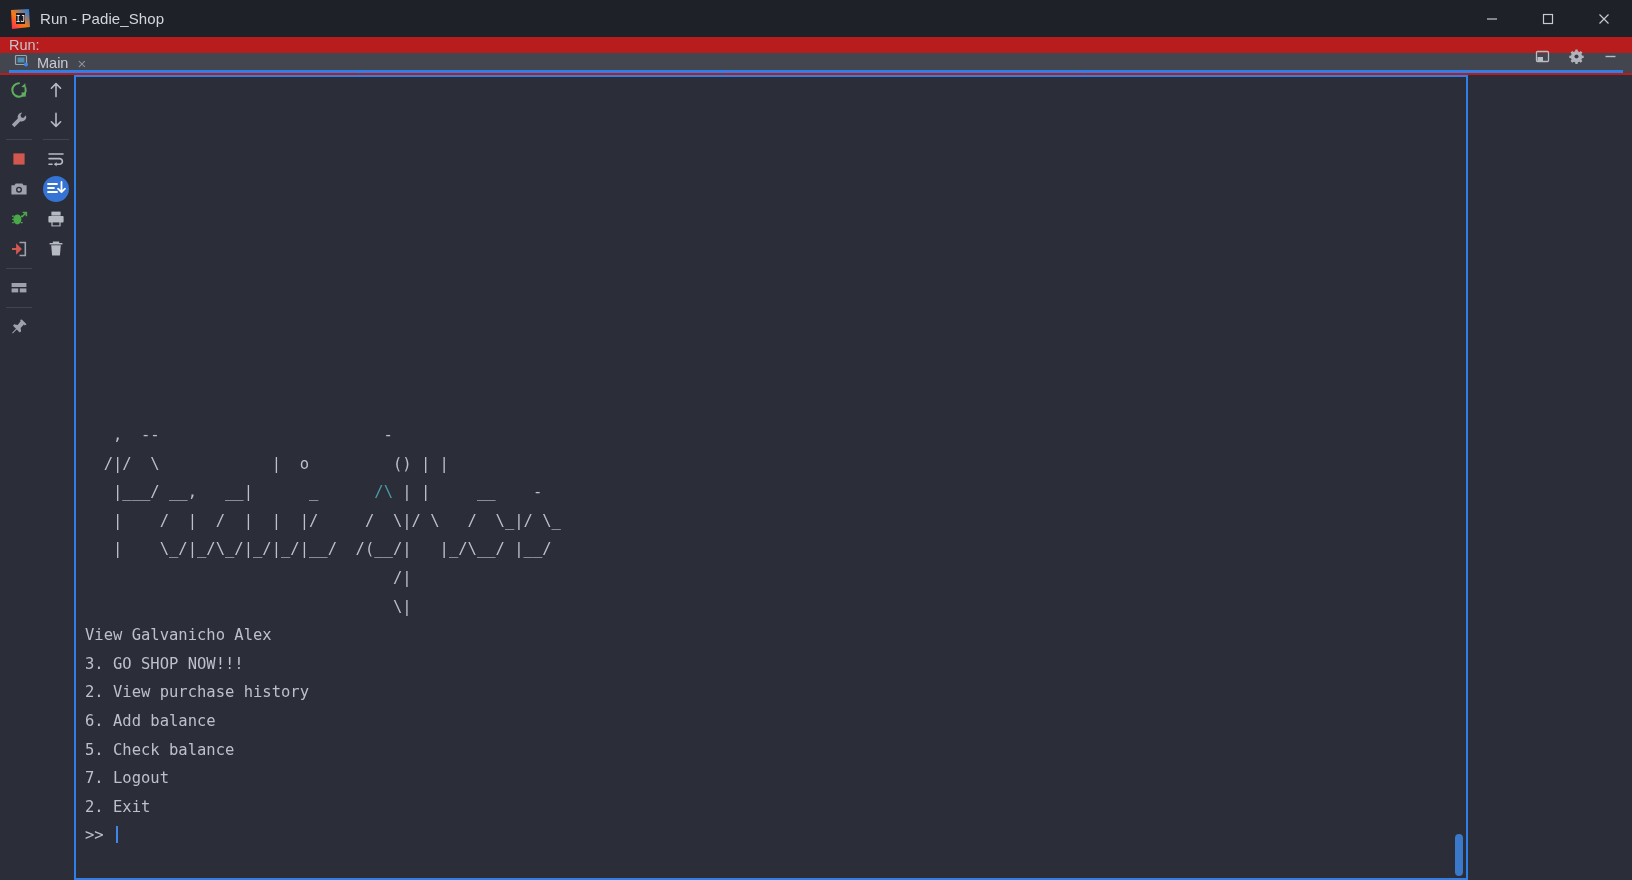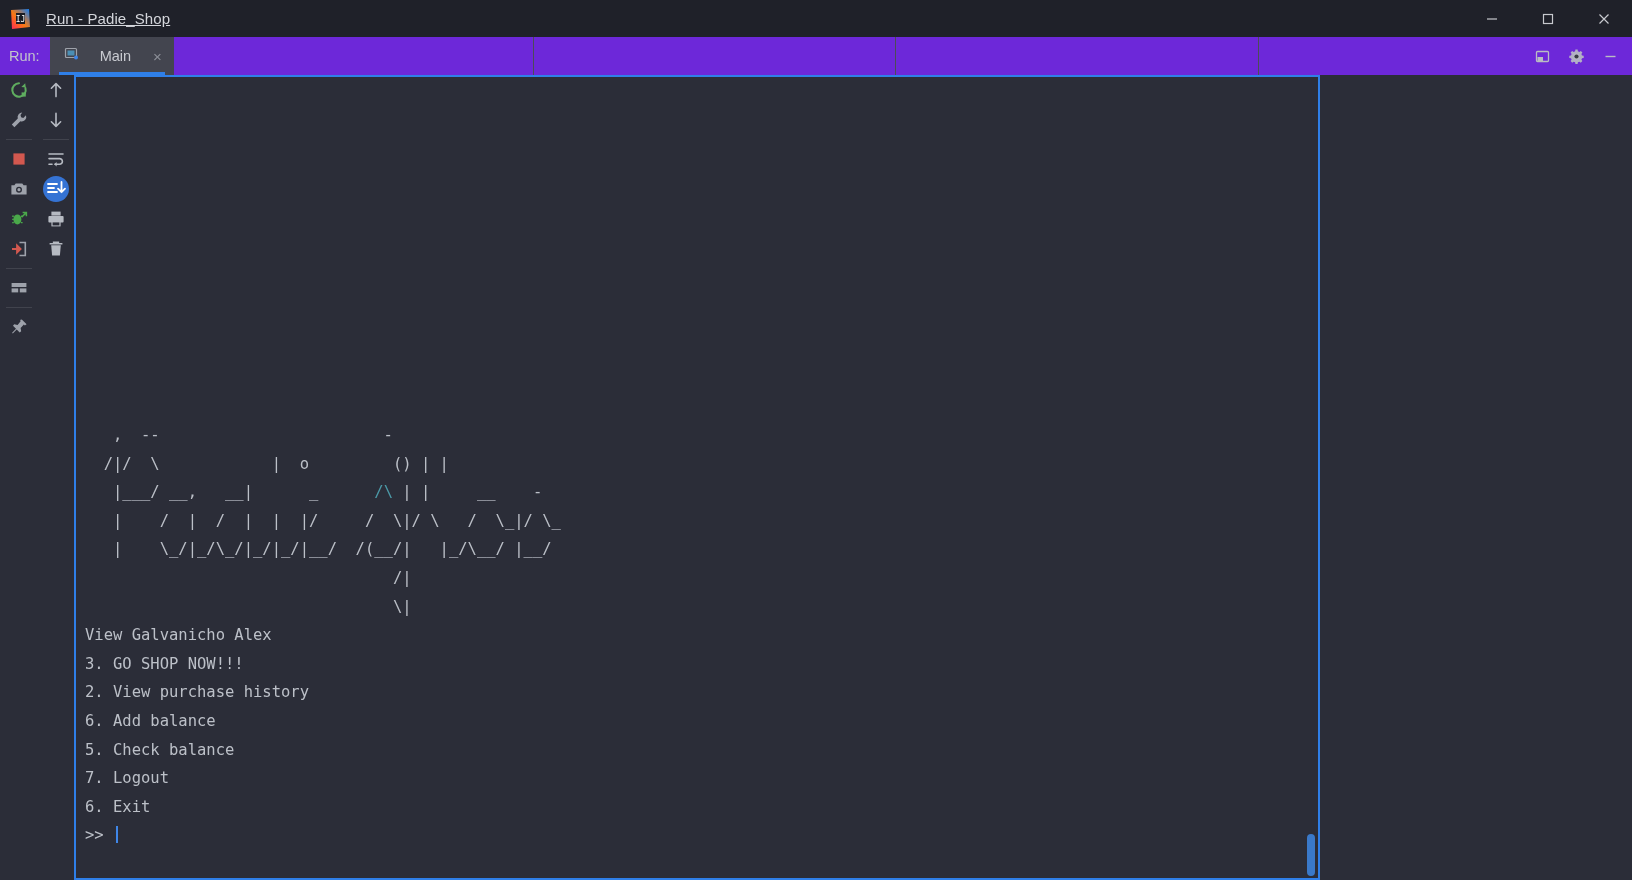--- a/index.html
+++ b/index.html
@@ -2,53 +2,52 @@
 <html><head>
 <meta charset="utf-8">
 <style>
   * { box-sizing: border-box; margin: 0; padding: 0; }
   html, body {
     width: 1632px; height: 880px;
     background: #2b2d38;
     font-family: "Liberation Sans", sans-serif;
     overflow: hidden;
   }
-  #app { position: relative; width: 1320px; height: 880px; background: #2b2d38; }
+  #app { position: relative; width: 1468px; height: 880px; background: #2b2d38; }
 
   
   .titlebar {
     position: absolute; left: 0; top: 0; width: 1632px; height: 37px;
     background: #1f2129;
     display: flex; align-items: center;
   }
   .tb-logo { width: 24px; height: 24px; margin-left: 8px; flex: 0 0 auto; position: relative; }
   .tb-title {
-    margin-left: 14px; color: #d4d6db; font-size: 15px; letter-spacing: .1px;
+    margin-left: 8px; color: #d4d6db; font-size: 15px; letter-spacing: .1px;
     white-space: nowrap;
-    text-decoration: underline;
   }
   .tb-spacer { flex: 1 1 auto; }
   .winbtn {
     width: 56px; height: 37px; display: flex; align-items: center; justify-content: center;
     color: #c7c9ce;
   }
   .winbtn svg { display:block; }
 
   
   .tabrow {
     position: absolute; left: 0; top: 37px; width: 1632px; height: 38px;
-    background: #6d28d9;
-    display: flex; align-items: stretch;
+    background: #b91c1c;
+    display: flex; align-items: stretch; flex-direction: column;
   }
   .run-label {
     display:flex; align-items:center; padding: 0 10px 0 9px;
     color: #c3c5cb; font-size: 14.5px;
   }
   .tab {
-    position: relative; display: flex; align-items: center; gap: 20px;
+    position: relative; display: flex; align-items: center; gap: 7px;
     padding: 0 12px 0 14px; background: #43454f; min-width: 118px;
   }
   .tab.active::after {
     content:""; position:absolute; left:9px; right:9px; bottom:0; height:3px; background:#2f7fe8;
   }
   .tab-label { color: #c9cbd1; font-size: 14.5px; }
   .tab-close { color:#8c8f98; font-size: 15px; line-height: 1; margin-left: 2px; }
   .tabrow-rest { flex: 1 1 auto; position: relative; }
   .vdiv { position: absolute; top: 0; bottom: 0; width: 1px; background: #4b4d57; }
   .tabrow-right {
@@ -293,21 +292,21 @@
 <span>   |    /  |  /  |  |  |/     /  \|/ \   /  \_|/ \_</span>
 <span>   |    \_/|_/\_/|_/|_/|__/  /(__/|   |_/\__/ |__/</span>
 <span>                                 /|</span>
 <span>                                 \|</span>
 <span>View Galvanicho Alex</span>
 <span>3. GO SHOP NOW!!!</span>
 <span>2. View purchase history</span>
 <span>6. Add balance</span>
 <span>5. Check balance</span>
 <span>7. Logout</span>
-<span>6. Exit</span><span>
+<span>2. Exit</span><span>
 <span>&gt;&gt; </span><span></span><span class="cursor"></span></span></pre>
     </div>
     <div class="scrollbar-track">
       <div class="scrollbar-thumb"></div>
     </div>
   </div>
 
 </div>
 
 </body></html>

